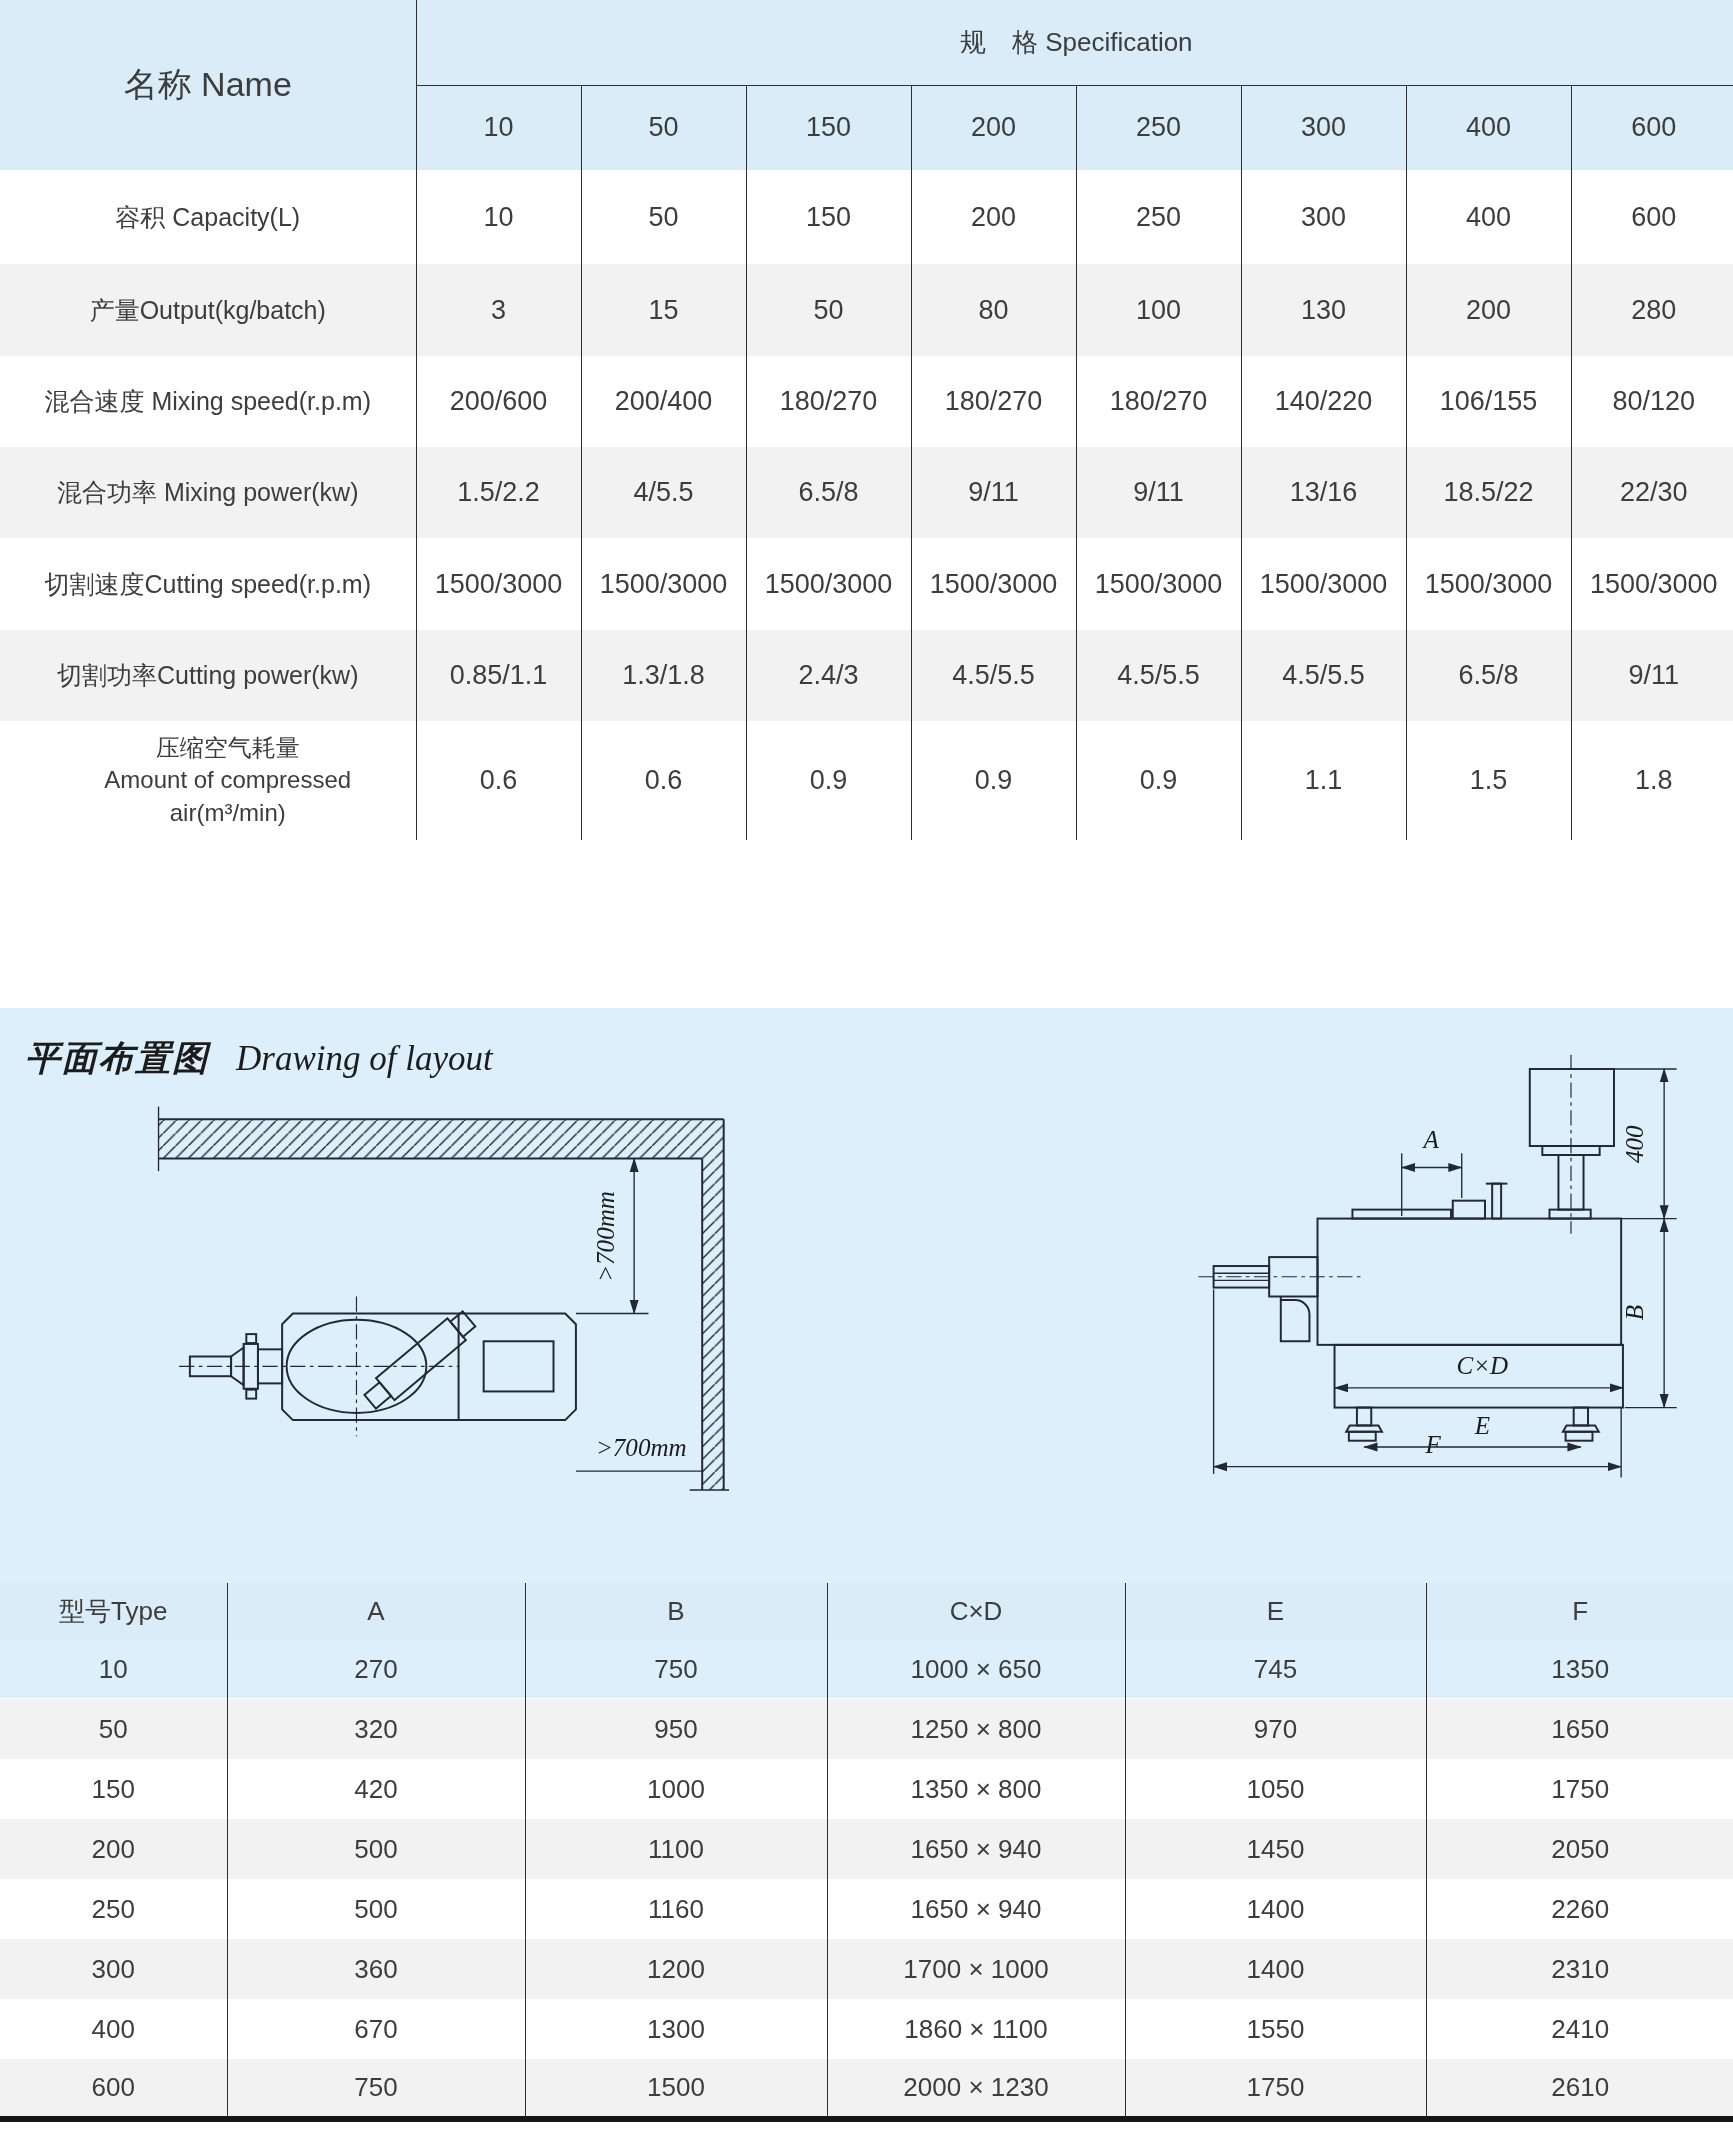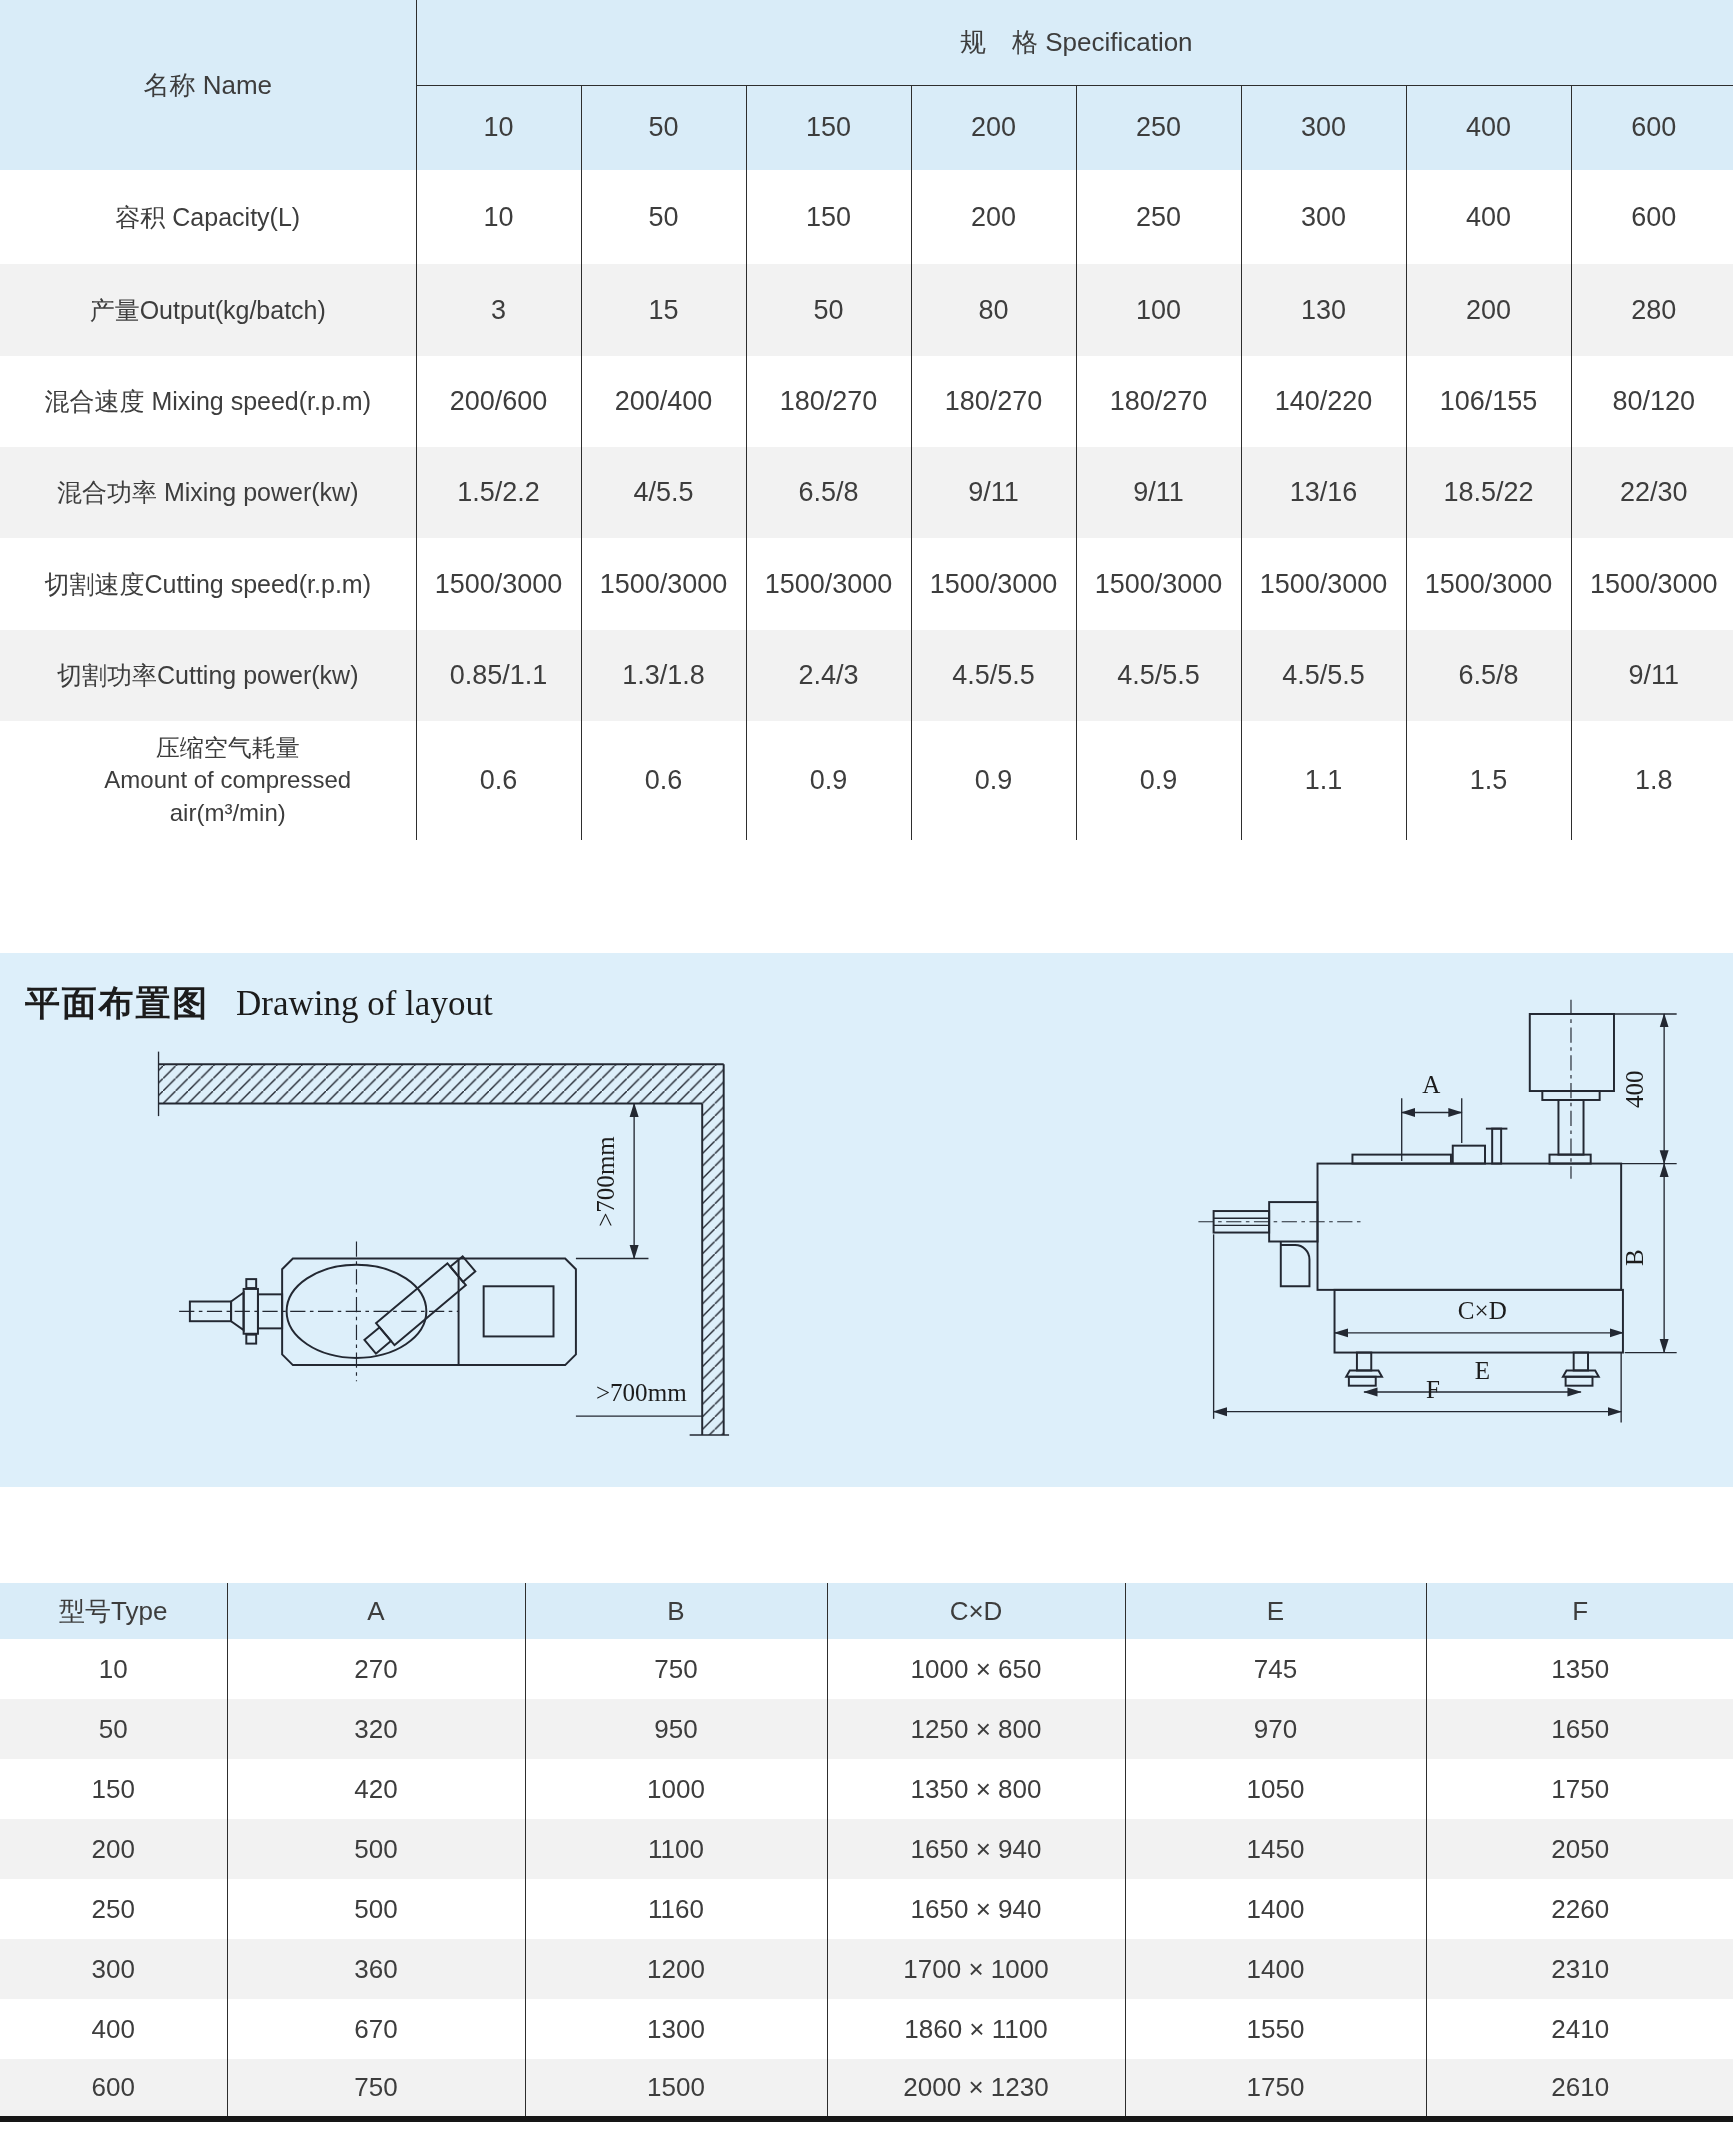--- a/index.html
+++ b/index.html
@@ -7,28 +7,28 @@
     width:1734px;height:2148px;position:relative;background:#ffffff;
     font-family:"Liberation Sans",sans-serif;color:#3d3d3d;overflow:hidden;
   }
   
   table{border-collapse:collapse;table-layout:fixed;}
   .spec-table{position:absolute;top:0;left:0;width:1734px;}
   .spec-table th,.spec-table td{
     font-weight:400;text-align:center;vertical-align:middle;padding:0;font-size:27px;
   }
   .spec-table thead th{background:#d9ecf8;}
-  .spec-table .name-hd{font-size:26px;}
+  .spec-table .name-hd{font-size:34px;}
   .spec-table .spec-title{border-left:1.8px solid #2e2e2e;border-bottom:1.8px solid #2e2e2e;font-size:26px;}
   .spec-table .v{border-left:1.8px solid #2e2e2e;}
   .spec-table tbody tr:nth-child(even){background:#f2f2f2;}
   .spec-table .lbl{font-size:25px;}
   .air-lbl div{line-height:1.35;font-size:24px;margin-left:40px;}
   
-  .panel{position:absolute;top:953px;left:0;width:1734px;height:534px;background:#ddeffa;}
+  .panel{position:absolute;top:1008px;left:0;width:1734px;height:690px;background:#ddeffa;font-style:italic;}
   .panel-title{position:absolute;font-family:"Liberation Serif",serif;color:#1c1c1c;font-size:35px;white-space:nowrap;}
   .panel-title .zh{font-weight:700;letter-spacing:1.8px;}
   .panel-title .en{font-weight:400;margin-left:27px;}
   .panel-svg{position:absolute;top:0;left:0;width:1734px;height:534px;}
   .panel-svg *{vector-effect:none;}
   .ln{stroke:#232832;stroke-width:2.2;fill:none;}
   .thin{stroke:#232832;stroke-width:1.5;fill:none;}
   .cl{stroke:#232832;stroke-width:1.3;fill:none;stroke-dasharray:17 5 4 5;}
   .dtxt{font-family:"Liberation Serif",serif;font-size:28px;fill:#1c1c1c;}
   

